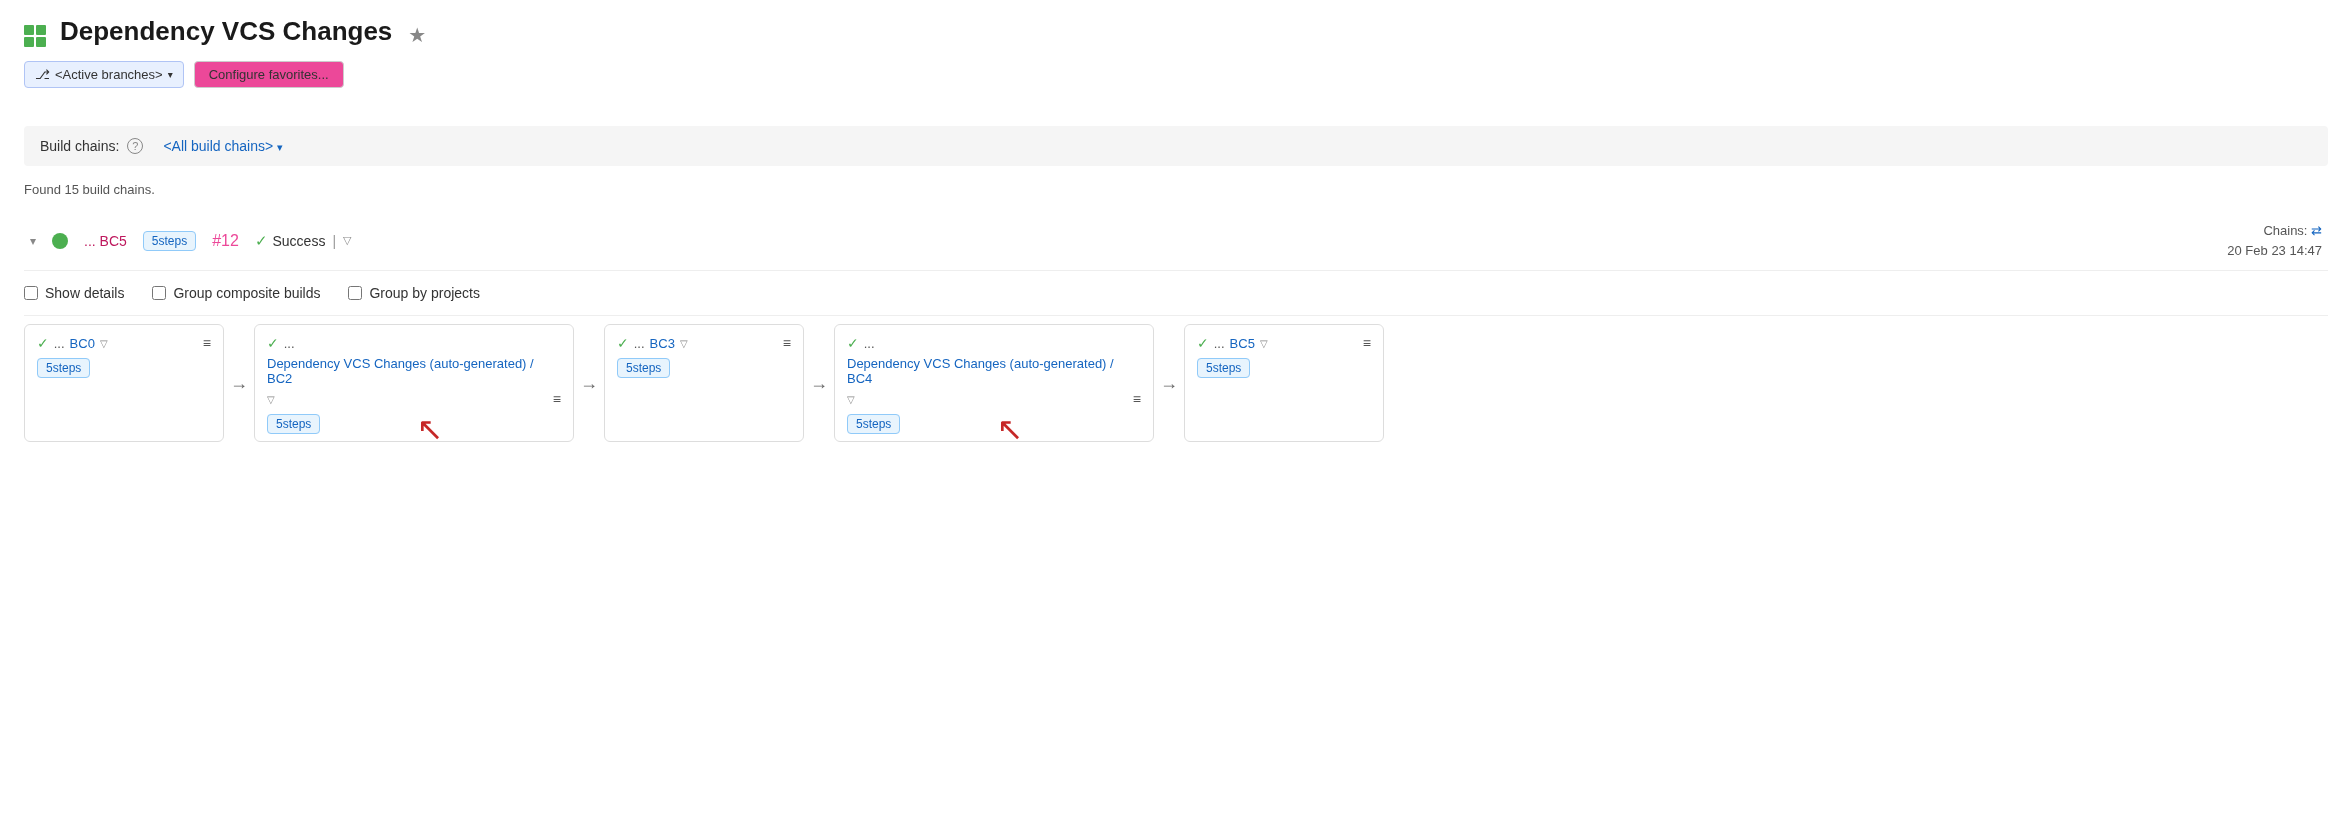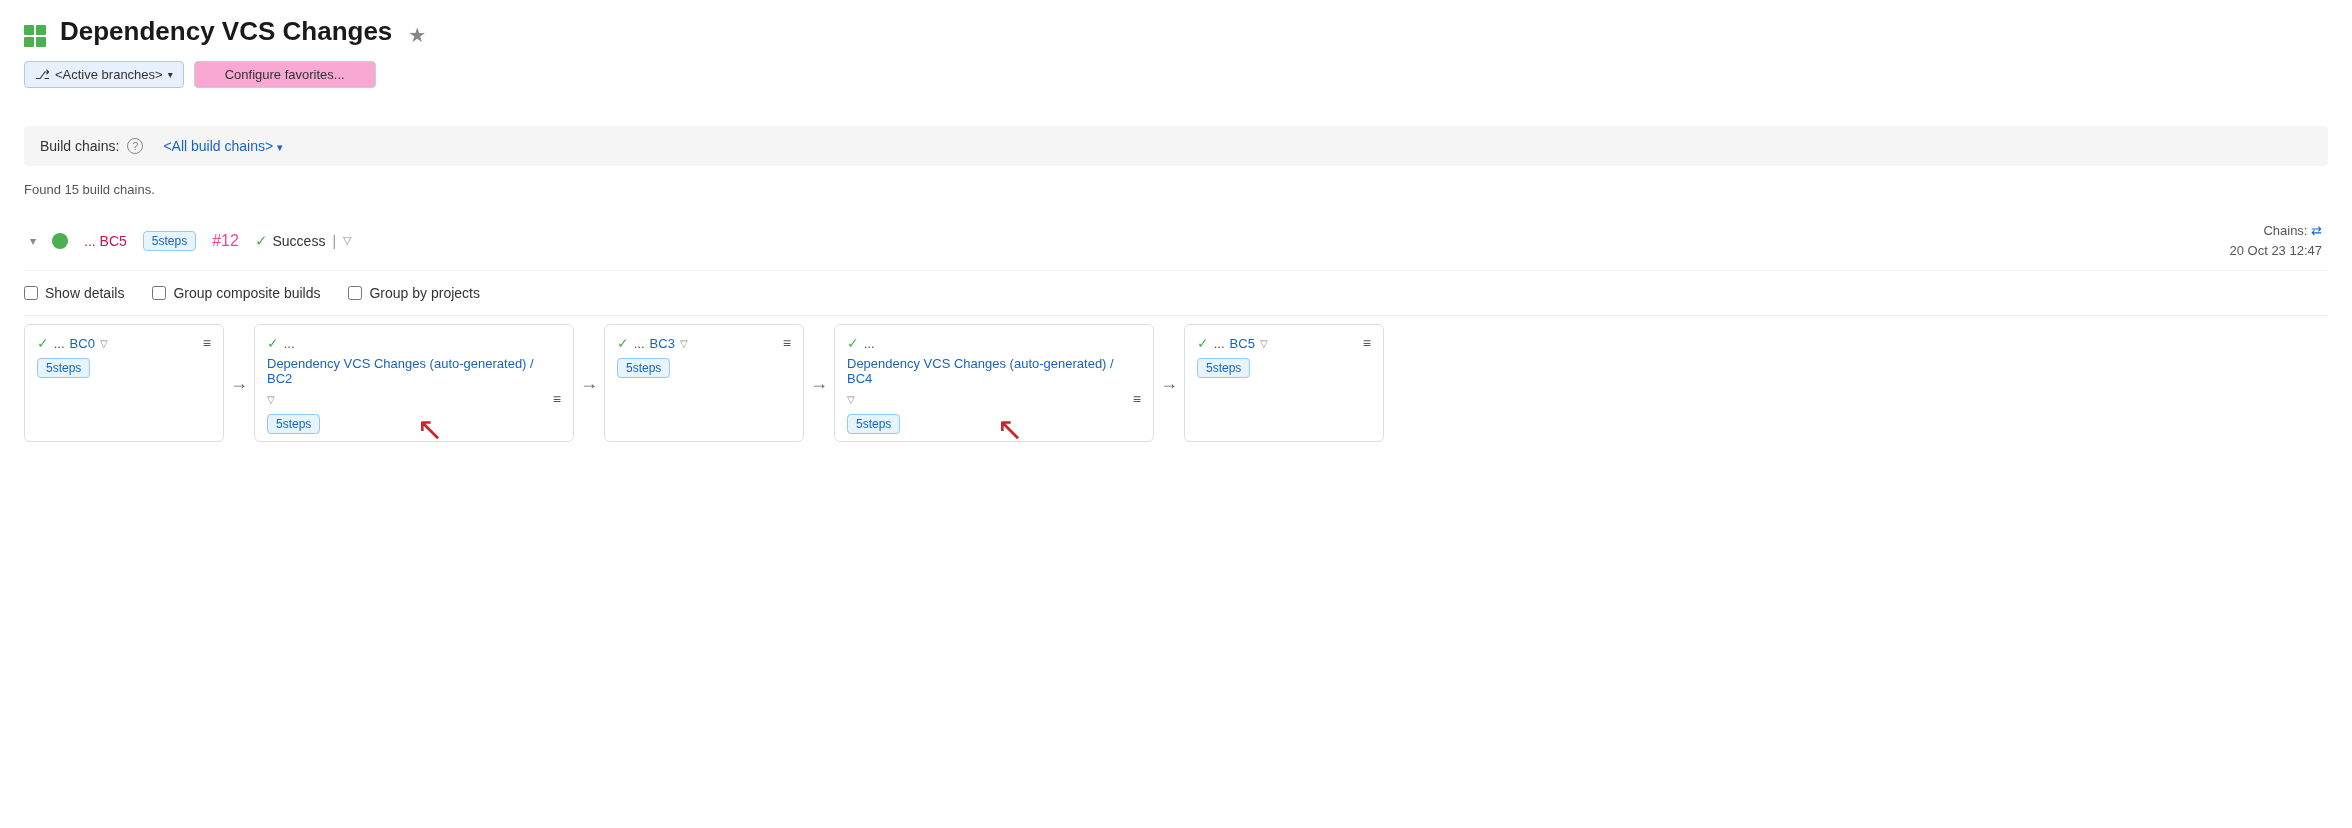--- a/index.html
+++ b/index.html
@@ -8,21 +8,21 @@
     .page { padding: 16px 24px; max-width: 2352px; }
 
     
     .page-header { display: flex; align-items: flex-end; gap: 10px; margin-bottom: 14px; }
     .page-title { font-size: 26px; font-weight: 700; color: #1a1a1a; }
     .star-icon { color: #888; font-size: 20px; margin-left: 6px; cursor: pointer; }
 
     
     .toolbar { display: flex; align-items: center; gap: 10px; margin-bottom: 18px; }
     .branch-btn { display: flex; align-items: center; gap: 5px; background: #e8f0fe; border: 1px solid #b0c4f5; border-radius: 4px; padding: 5px 10px; cursor: pointer; color: #333; font-size: 13px; }
-    .configure-btn { background: #f9a8d4; border: 1px solid #ccc; border-radius: 4px; padding: 5px 30px; cursor: pointer; color: #333; font-size: 13px; }
+    .configure-btn { background: #ec4899; border: 1px solid #ccc; border-radius: 4px; padding: 5px 14px; cursor: pointer; color: #333; font-size: 13px; }
 
     
     .nav-tabs { display: flex; align-items: flex-end; border-bottom: 1px solid #ddd; margin-bottom: 0; gap: 0; }
     .nav-tab { padding: 10px 20px; cursor: pointer; font-size: 14px; color: #555; border-bottom: 2px solid transparent; white-space: nowrap; text-decoration: none; }
     .nav-tab.active { color: #1a1a1a; font-weight: 700; border-bottom: 2px solid #1a1a1a; }
     .nav-tab .badge { font-size: 11px; color: #888; margin-left: 3px; }
 
     
     .content { padding: 20px 0; }
 
@@ -121,21 +121,21 @@
         <span>Success</span>
         <span class="separator">|</span>
         <span class="dropdown-arrow">▽</span>
       </span>
       <div class="started-info">
         <span>
           <span>Chains:</span>
           <span class="sync-icon"> ⇄</span>
         </span>
         <br>
-        <span>20 Oct 23 12:47</span>
+        <span>20 Feb 23 14:47</span>
       </div>
     </div>
 
     <div class="options-row">
       <label class="checkbox-label">
         <input type="checkbox" style="">
         <span>Show details</span>
       </label>
       <label class="checkbox-label">
         <input type="checkbox" style="">

